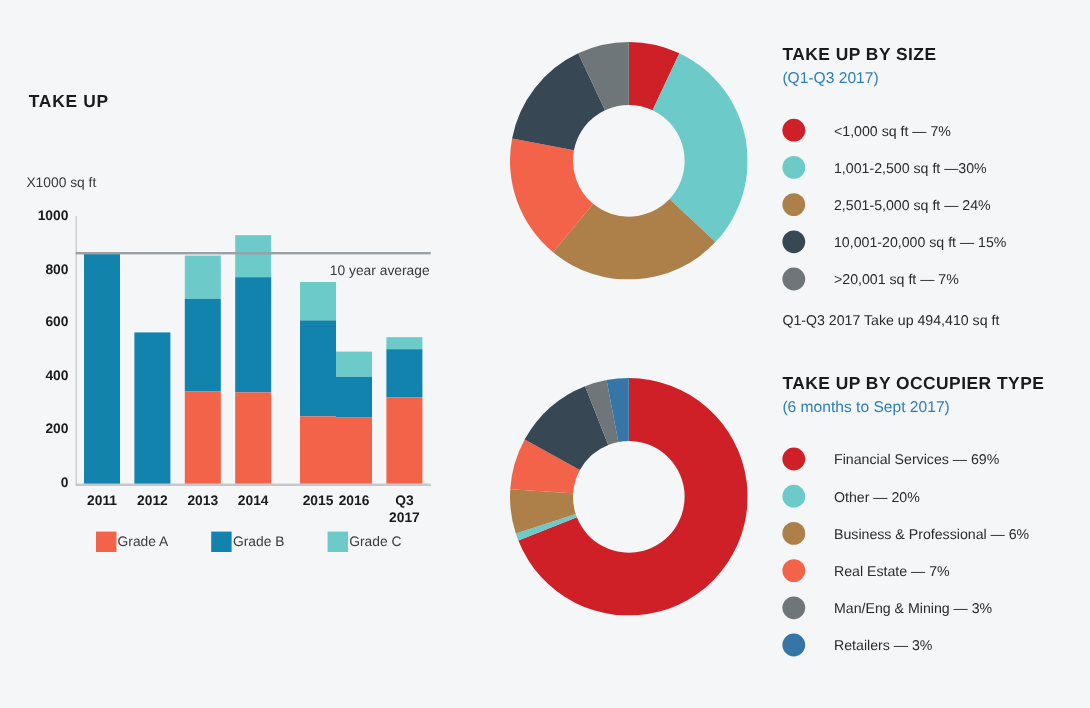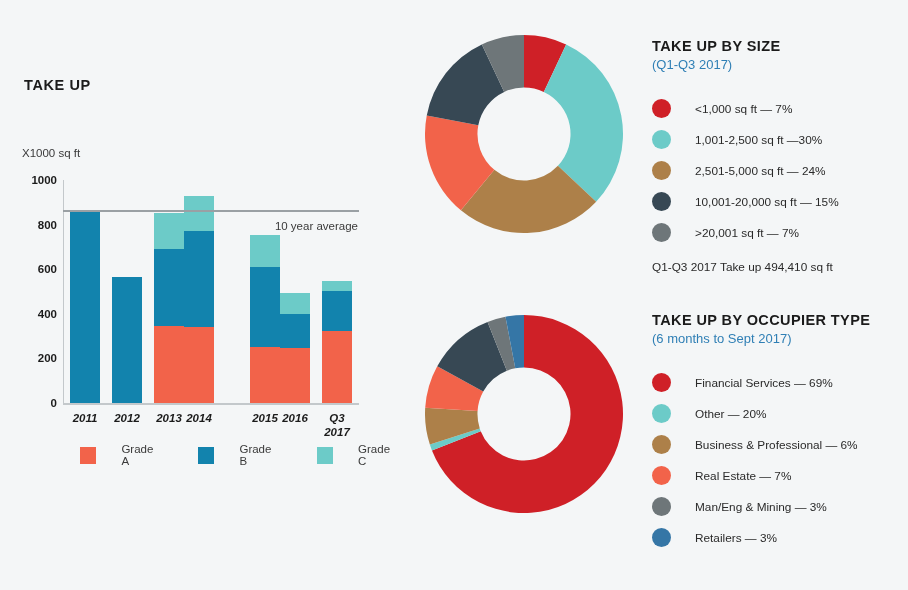--- a/index.html
+++ b/index.html
@@ -43,33 +43,33 @@
   }
   .bar-group {
     position: absolute; bottom: 0;
     display: flex; flex-direction: column-reverse;
   }
   .seg { width: 100%; }
   .xlabel {
     position: absolute; top: 100%; margin-top: 8px;
     left: 50%; transform: translateX(-50%);
     font-size: 11.5px; font-weight: bold; text-align: center;
-    line-height: 1.25; white-space: pre-line; color: #1b1b1b; font-style: italic;
+    line-height: 1.25; white-space: pre-line; color: #1b1b1b;
   }
   #avg-line {
     position: absolute; height: 1.5px; background: #9aa0a4;
   }
   #avg-label {
     position: absolute; font-size: 11.5px; color: #3a3a3a; white-space: nowrap;
   }
   #bar-legend {
     position: absolute; left: 80px; top: 443px;
     display: flex; align-items: center; gap: 36px;
   }
-  .blegend-item { display: flex; align-items: center; gap: 25px; }
+  .blegend-item { display: flex; align-items: center; gap: 1px; }
   .bswatch { width: 17px; height: 17px; }
   .blabel { font-size: 11.5px; color: #3a3a3a; }
 
   
   .donut-wrap { position: absolute; }
   .donut { position: relative; }
   .donut svg { display: block; }
 
   
   .legend-panel { position: absolute; }
@@ -115,21 +115,21 @@
           <div class="bar-group" style="left: 48px; width: 30px; height: 125.549px;">
             <div class="seg" style="height: 125.549px; background: rgb(18, 131, 173);"></div>
             <div class="xlabel">2012</div>
           </div>
           <div class="bar-group" style="left: 90px; width: 30px; height: 189.996px;">
             <div class="seg" style="height: 77.381px; background: rgb(242, 99, 74);"></div>
             <div class="seg" style="height: 76.935px; background: rgb(18, 131, 173);"></div>
             <div class="seg" style="height: 35.68px; background: rgb(108, 203, 200);"></div>
             <div class="xlabel">2013</div>
           </div>
-          <div class="bar-group" style="left: 120px; width: 30px; height: 207.39px;">
+          <div class="bar-group" style="left: 132px; width: 30px; height: 207.39px;">
             <div class="seg" style="height: 76.489px; background: rgb(242, 99, 74);"></div>
             <div class="seg" style="height: 95.89px; background: rgb(18, 131, 173);"></div>
             <div class="seg" style="height: 35.011px; background: rgb(108, 203, 200);"></div>
             <div class="xlabel">2014</div>
           </div>
           <div class="bar-group" style="left: 186px; width: 30px; height: 167.919px;">
             <div class="seg" style="height: 56.196px; background: rgb(242, 99, 74);"></div>
             <div class="seg" style="height: 79.611px; background: rgb(18, 131, 173);"></div>
             <div class="seg" style="height: 32.112px; background: rgb(108, 203, 200);"></div>
             <div class="xlabel">2015</div>

